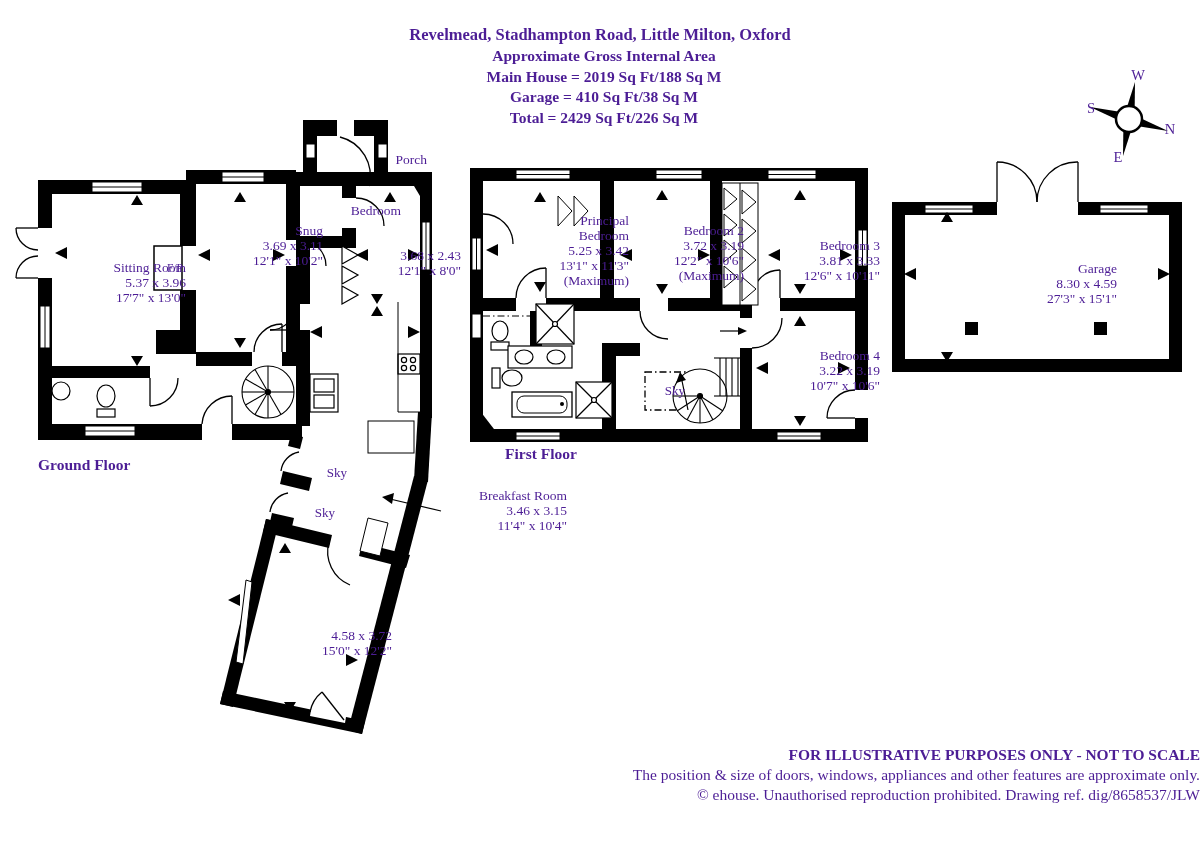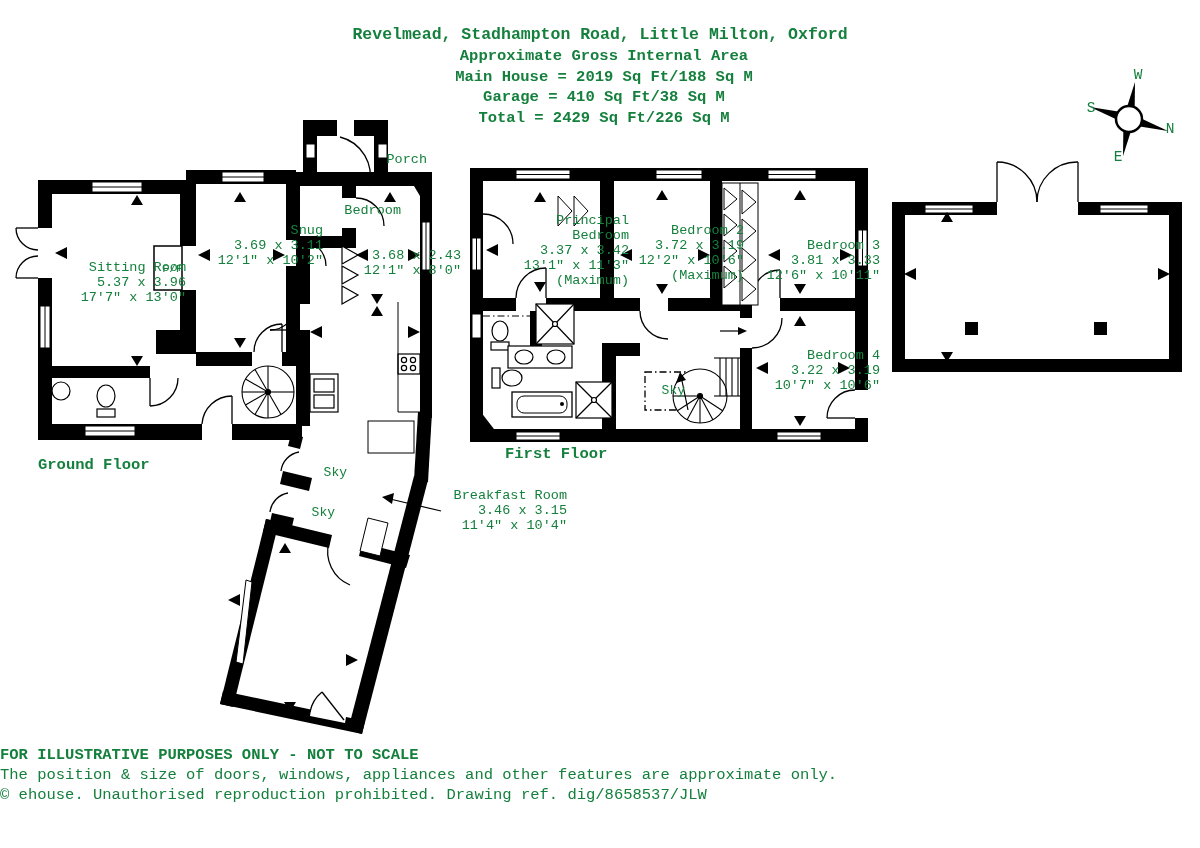--- a/index.html
+++ b/index.html
@@ -1,26 +1,26 @@
 <!DOCTYPE html>
 <html><head>
 <meta charset="utf-8">
 <style>
   html,body{margin:0;padding:0;background:#fff;}
   #page{position:relative;width:1200px;height:848px;background:#fff;overflow:hidden;
-        font-family:Liberation Mono, monospace;color:#15803d;}
+        font-family:Liberation Serif, serif;color:#4c1d95;}
   svg{position:absolute;left:0;top:0;}
   .lbl{position:absolute;width:160px;text-align:right;font-size:13.5px;line-height:15px;white-space:nowrap;}
   .lbl.small{font-size:13px;}
   .floorlbl{position:absolute;font-weight:bold;font-size:15.5px;white-space:nowrap;}
   .complbl{position:absolute;font-size:14.5px;width:20px;text-align:center;}
   #title-block{position:absolute;top:24px;left:0;width:1200px;text-align:center;font-weight:bold;}
   #title-block .t1{font-size:16.5px;line-height:22px;}
   #title-block .t2{font-size:15.5px;line-height:20.5px;padding-left:8px;}
-  #footer-block{position:absolute;top:745px;left:0;width:1200px;text-align:left;}
+  #footer-block{position:absolute;top:745px;left:0;width:1200px;text-align:right;}
   #footer-block div{line-height:20px;font-size:15.5px;}
   #footer-block .b{font-weight:bold;}
   .legend-box{display:inline-block;width:52px;height:11px;border:2px dashed #222;
               vertical-align:-1px;margin-right:7px;}
 </style>
 </head>
 <body>
 
 <div id="page">
 
@@ -350,35 +350,39 @@
 </div>
 <div class="lbl" style="left:301px;top:248px">
   <div>3.68 x 2.43</div>
   <div>12'1" x 8'0"</div>
 </div>
 <div class="lbl" style="left:407px;top:488px">
   <div>Breakfast Room</div>
   <div>3.46 x 3.15</div>
   <div>11'4" x 10'4"</div>
 </div>
+<div class="lbl" style="left:232px;top:628px">
+  <div>4.58 x 3.72</div>
+  <div>15'0" x 12'2"</div>
+</div>
 <div class="lbl small" style="left:153px;top:261px;width:30px;font-size:11.5px">
   <div>F/P</div>
 </div>
 <div class="lbl small" style="left:307px;top:465px;width:40px">
   <div>Sky</div>
 </div>
 <div class="lbl small" style="left:295px;top:505px;width:40px">
   <div>Sky</div>
 </div>
 <div class="floorlbl" style="left:38px;top:456px">Ground Floor</div>
 
 <div class="lbl" style="left:469px;top:213px">
   <div>Principal</div>
   <div>Bedroom</div>
-  <div>3.37 x 3.42</div>
+  <div>5.25 x 3.42</div>
   <div>13'1" x 11'3"</div>
   <div>(Maximum)</div>
 </div>
 <div class="lbl" style="left:584px;top:223px">
   <div>Bedroom 2</div>
   <div>3.72 x 3.19</div>
   <div>12'2" x 10'6"</div>
   <div>(Maximum)</div>
 </div>
 <div class="lbl" style="left:720px;top:238px">
@@ -389,20 +393,25 @@
 <div class="lbl" style="left:720px;top:348px">
   <div>Bedroom 4</div>
   <div>3.22 x 3.19</div>
   <div>10'7" x 10'6"</div>
 </div>
 <div class="lbl small" style="left:645px;top:383px;width:40px">
   <div>Sky</div>
 </div>
 <div class="floorlbl" style="left:505px;top:445px">First Floor</div>
 
+<div class="lbl" style="left:957px;top:261px">
+  <div>Garage</div>
+  <div>8.30 x 4.59</div>
+  <div>27'3" x 15'1"</div>
+</div>
 
 <div class="complbl" style="left:1128px;top:67px">W</div>
 <div class="complbl" style="left:1081px;top:100px">S</div>
 <div class="complbl" style="left:1160px;top:121px">N</div>
 <div class="complbl" style="left:1108px;top:149px">E</div>
 
 <div id="footer-block">
   <div class="b">FOR ILLUSTRATIVE PURPOSES ONLY - NOT TO SCALE</div>
   <div>The position &amp; size of doors, windows, appliances and other features are approximate only.</div>
   <div>© ehouse. Unauthorised reproduction prohibited. Drawing ref. dig/8658537/JLW</div>

